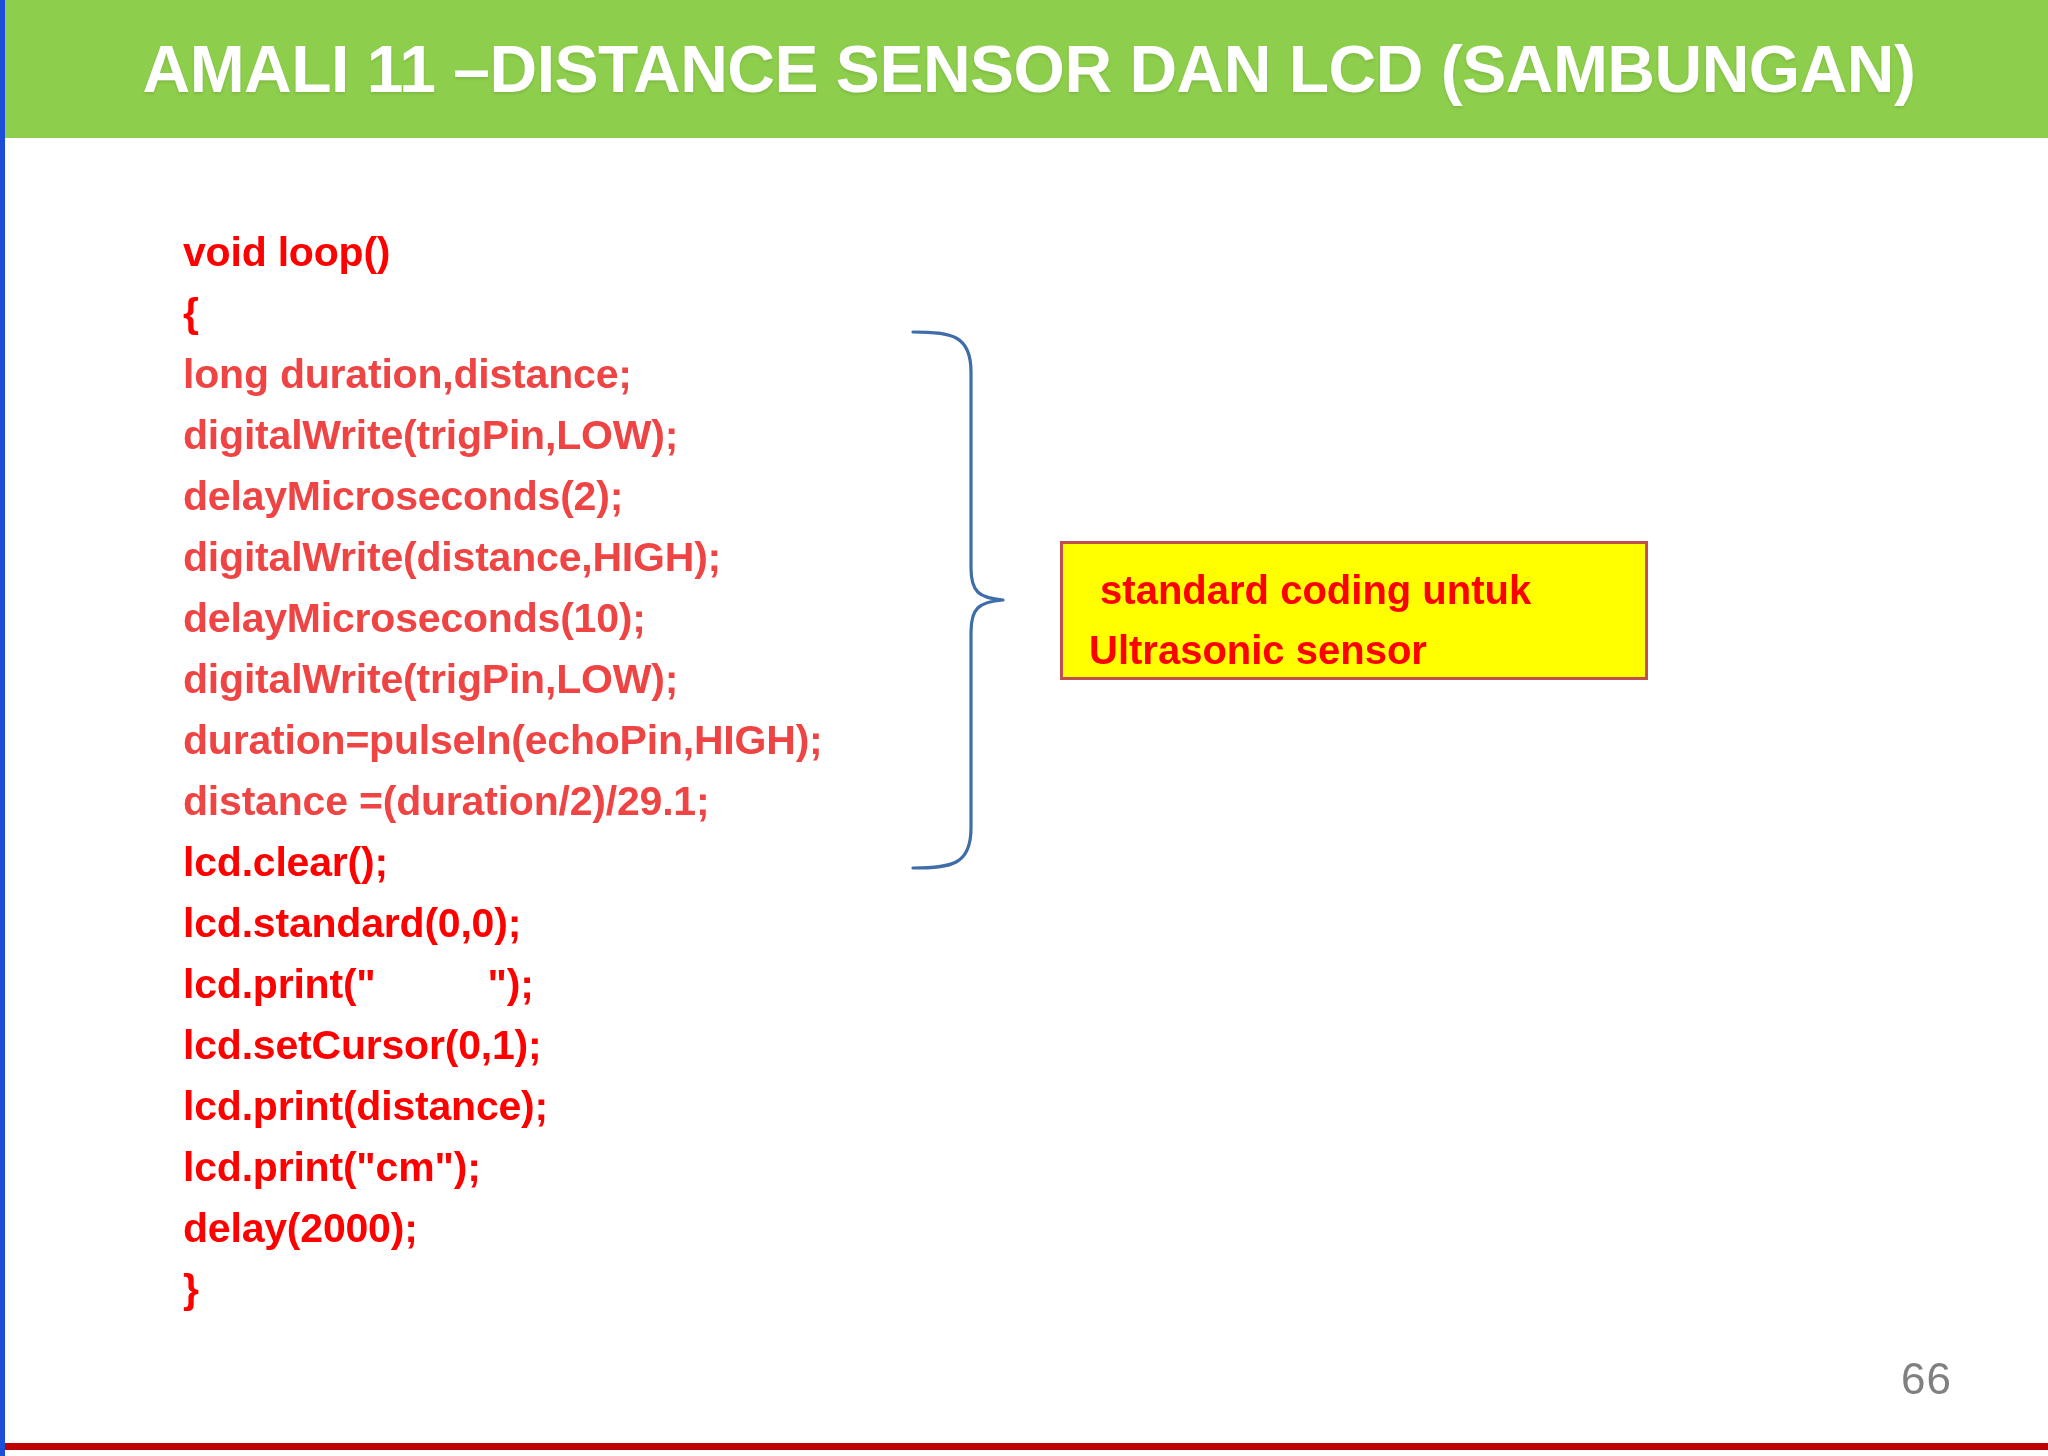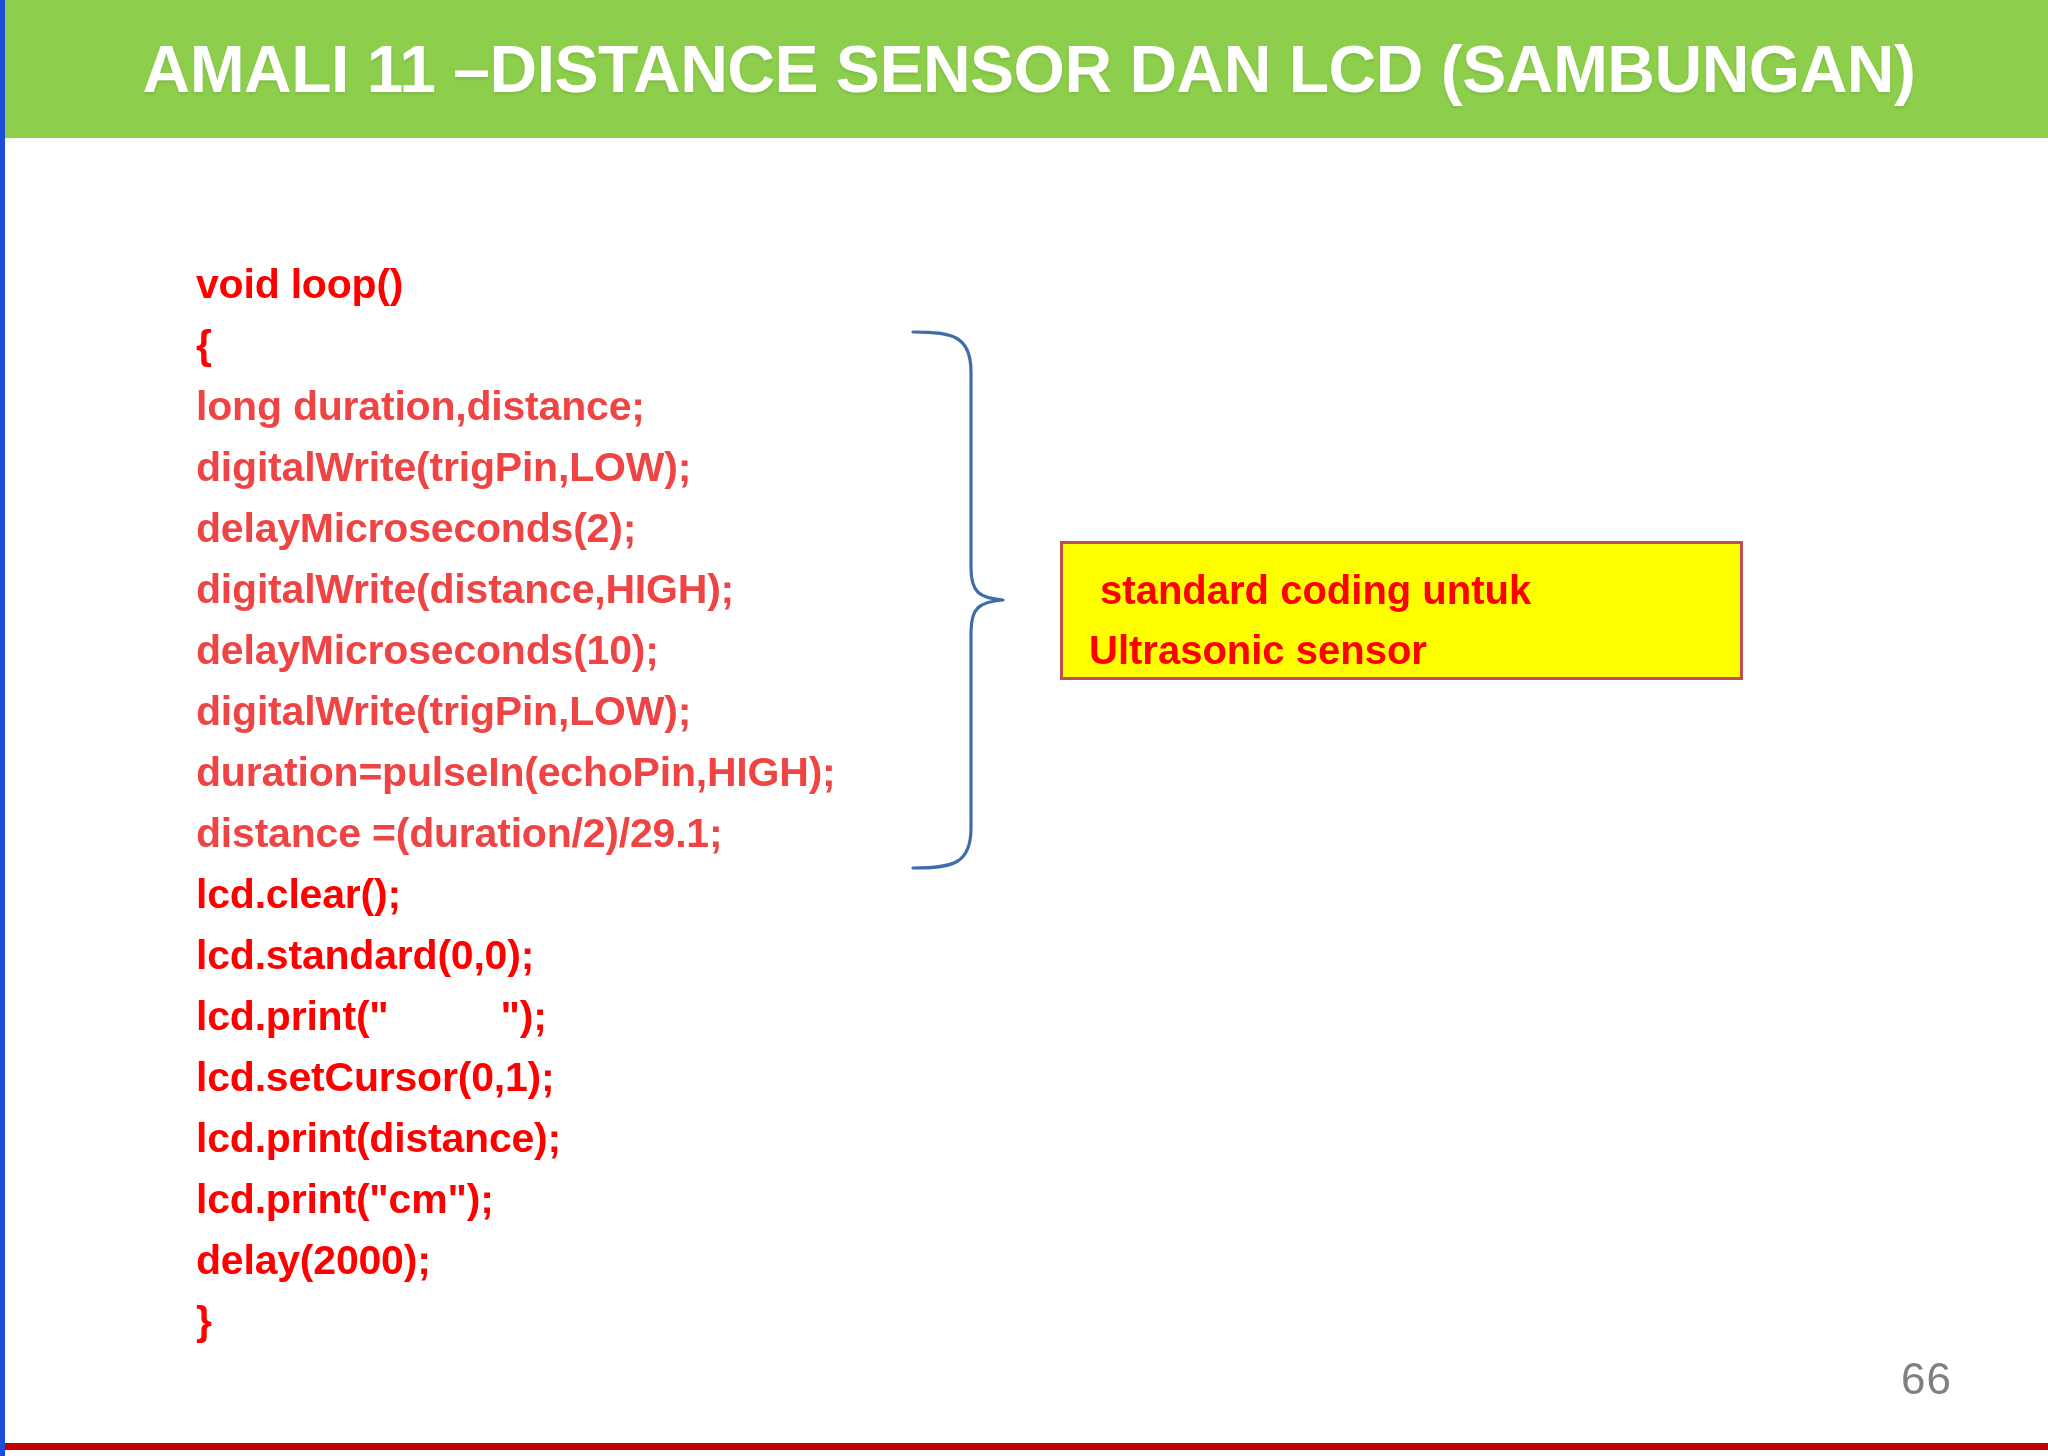--- a/index.html
+++ b/index.html
@@ -44,24 +44,23 @@
     font-size: 66px;
     font-weight: bold;
     letter-spacing: -0.5px;
     white-space: nowrap;
     text-shadow: 0 2px 3px rgba(0,0,0,0.10);
   }
 
   
   #code-block {
     position: absolute;
-    left: 191px;
+    left: 178px;
     top: 222px;
     width: 800px;
-    margin-top: 32px;
   }
   .code-line {
     font-size: 41px;
     font-weight: bold;
     line-height: 61px;
     white-space: pre;
     letter-spacing: -0.2px;
   }
   .code-red   { color: #FF0000; }
   .code-green { color: #ef4444; }
@@ -73,21 +72,21 @@
     top: 320px;
     width: 120px;
     height: 560px;
   }
 
   
   #callout-box {
     position: absolute;
     left: 1055px;
     top: 541px;
-    width: 683px;
+    width: 588px;
     height: 139px;
     background: #FFFF00;
     border: 3px solid #C0504D;
     box-sizing: border-box;
     padding: 16px 0 0 26px;
   }
   .callout-line {
     color: #FF0000;
     font-size: 40px;
     font-weight: bold;

